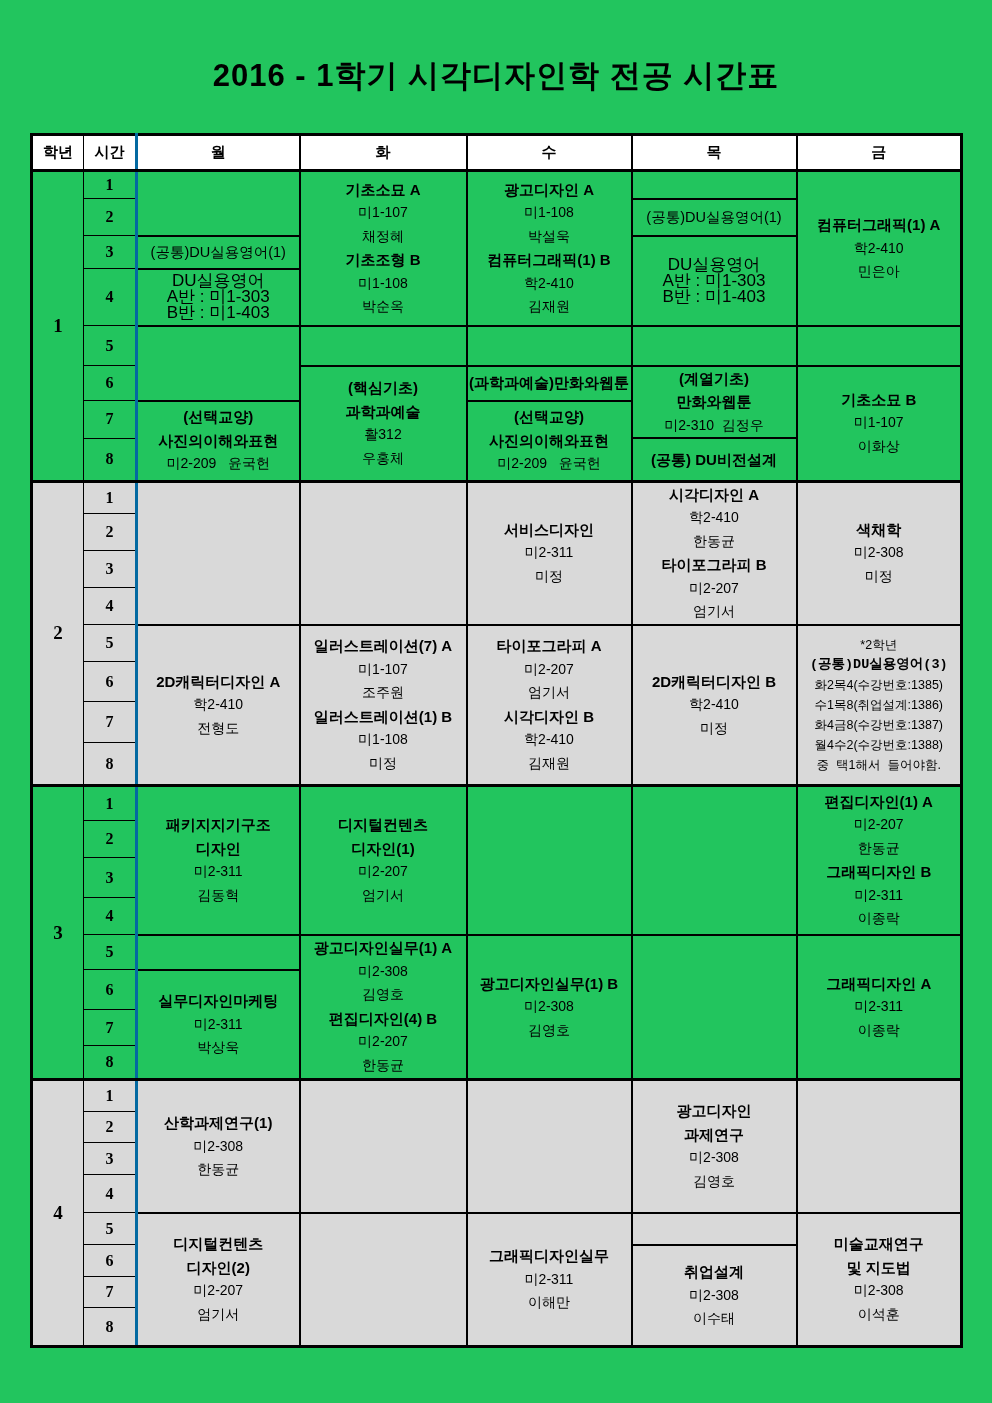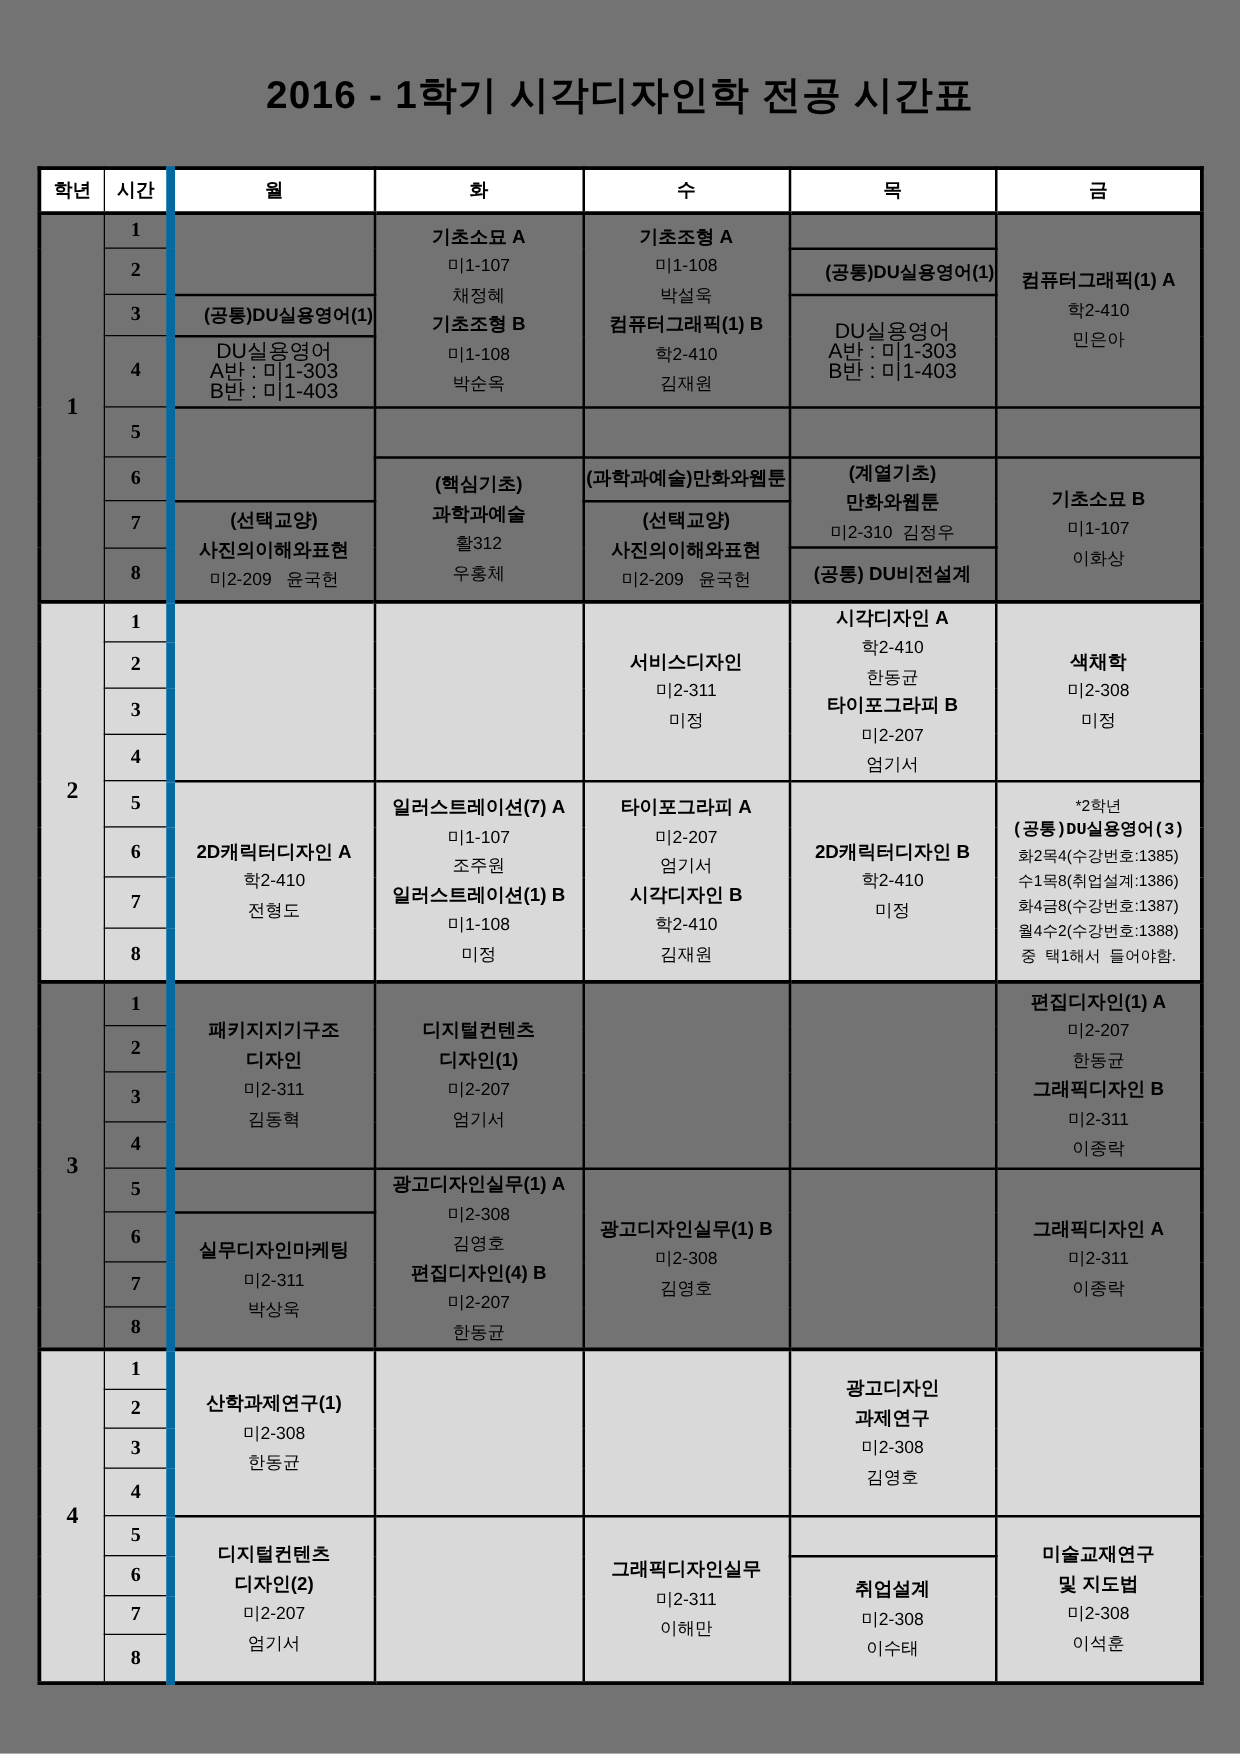--- a/index.html
+++ b/index.html
@@ -1,49 +1,49 @@
 <!DOCTYPE html>
 <html style="--shade: #d9d9d9;"><head>
 <meta charset="utf-8">
 <style>
   html,body { margin:0; padding:0; background:#ffffff; }
   .sheet {
-    position:relative; width:992px; height:1403px; background:#737373;
+    position:relative; width:992px; height:1403px; background:#22c55e;
     font-family:"Liberation Sans","DejaVu Sans",sans-serif; color:#000;
     overflow:hidden;
   }
   .title {
     padding-top:55px; height:42px; line-height:42px;
     text-align:center; font-size:31px; font-weight:bold; letter-spacing:1px;
   }
   table.tt {
     border-collapse:collapse; table-layout:fixed;
     margin:36px 0 0 30px; width:774px;
     border:3px solid #000;
   }
   th, td { border:1px solid #000; padding:0; text-align:center; color:#000; }
   thead th {
     height:33px; font-size:15px; font-weight:bold;
     border-bottom:3px solid #000; background:#fff;
   }
   th.day-h, td.day { border-left:2px solid #000; border-right:2px solid #000; }
   td.day { border-top:2px solid #000; border-bottom:2px solid #000; vertical-align:middle; }
-  th.time-h, td.time { border-right:7px solid #0369a1; }
+  th.time-h, td.time { border-right:3px solid #0369a1; }
   td.time {
     font-family:"Liberation Serif","DejaVu Serif",serif;
     font-weight:bold; font-size:16px; vertical-align:middle;
   }
   td.grade {
     font-family:"Liberation Serif","DejaVu Serif",serif;
     font-weight:bold; font-size:19px; vertical-align:middle;
     border-bottom:3px solid #000;
   }
   .gsep { border-bottom-width:3px !important; }
   tr.shaded td { background:var(--shade, #d9d9d9); }
-  td.head { font-size:14.5px; font-weight:bold;text-align:right; }
+  td.head { font-size:14.5px; font-weight:normal; }
   .ln { white-space:pre; }
   .ln-t { font-weight:bold; font-size:15px; line-height:23.5px; }
   .ln-i { font-size:14px;  line-height:23.5px; }
   .ln-s { font-size:17px;  line-height:16px; }
   .ln-n { font-size:12.5px; line-height:20px; }
   .ln-nt{ font-size:13.5px; line-height:20px; font-weight:bold;font-family:Liberation Mono, monospace; }
 </style>
 </head>
 <body>
 
@@ -78,21 +78,21 @@
           <td rowspan="2" class="day empty"></td>
           <td rowspan="4" class="day class">
             <div class="ln ln-t">기초소묘 A</div>
             <div class="ln ln-i">미1-107</div>
             <div class="ln ln-i">채정혜</div>
             <div class="ln ln-t">기초조형 B</div>
             <div class="ln ln-i">미1-108</div>
             <div class="ln ln-i">박순옥</div>
           </td>
           <td rowspan="4" class="day class">
-            <div class="ln ln-t">기초조형 A</div>
+            <div class="ln ln-t">광고디자인 A</div>
             <div class="ln ln-i">미1-108</div>
             <div class="ln ln-i">박설욱</div>
             <div class="ln ln-t">컴퓨터그래픽(1) B</div>
             <div class="ln ln-i">학2-410</div>
             <div class="ln ln-i">김재원</div>
           </td>
           <td rowspan="1" class="day empty"></td>
           <td rowspan="4" class="day class">
             <div class="ln ln-t">컴퓨터그래픽(1) A</div>
             <div class="ln ln-i">학2-410</div>

